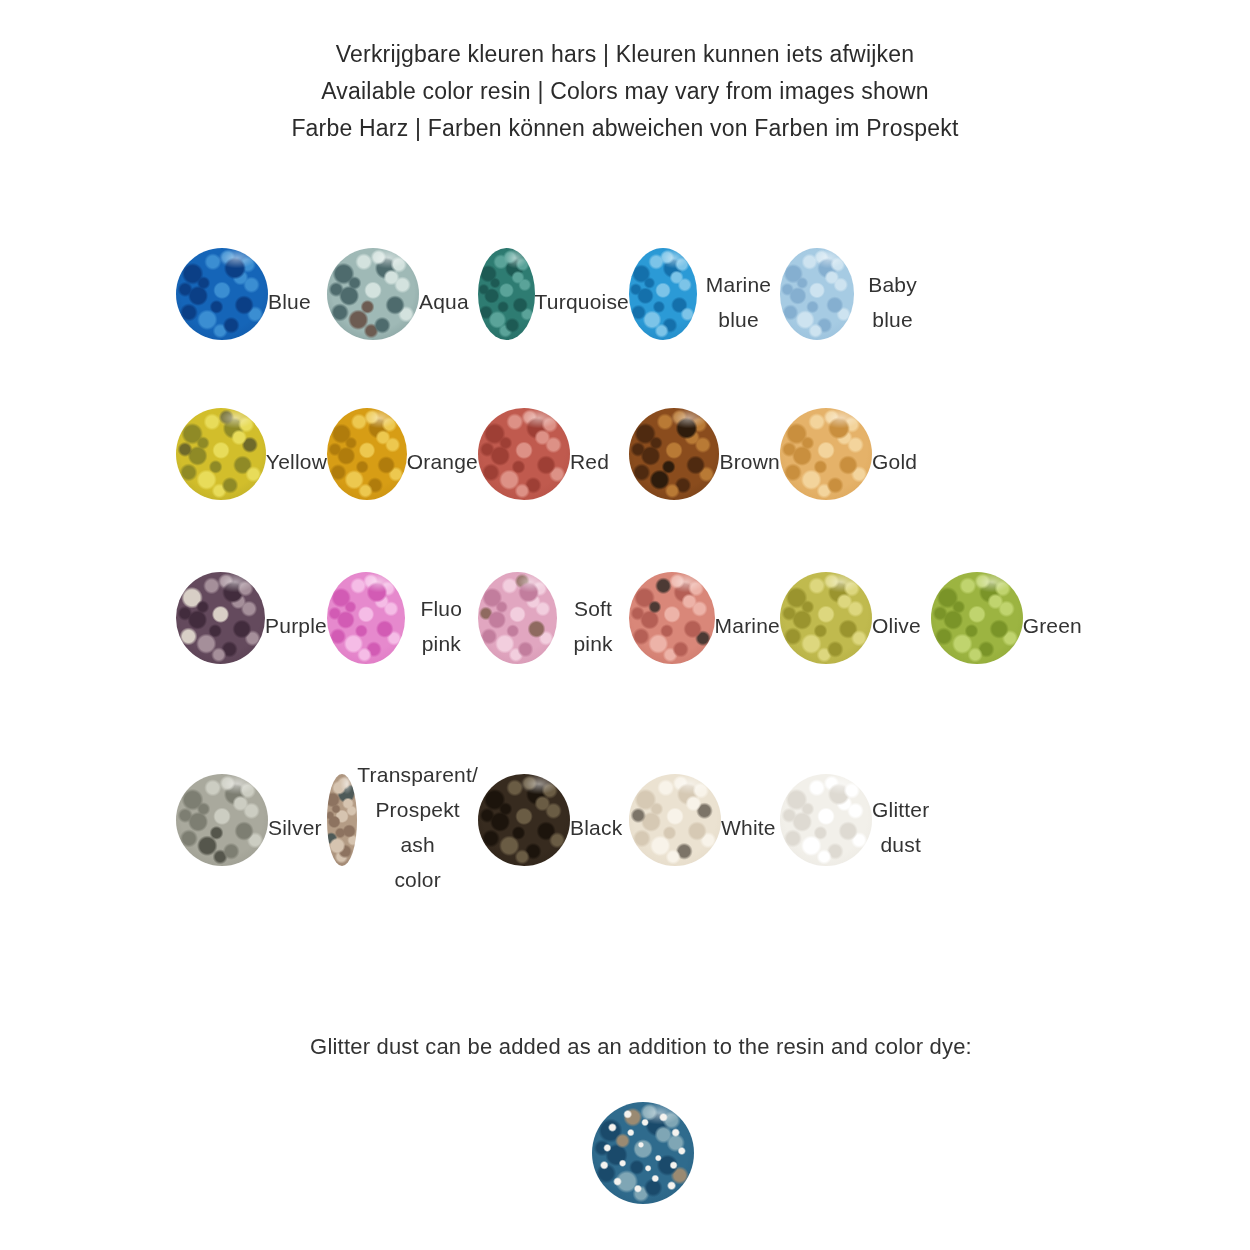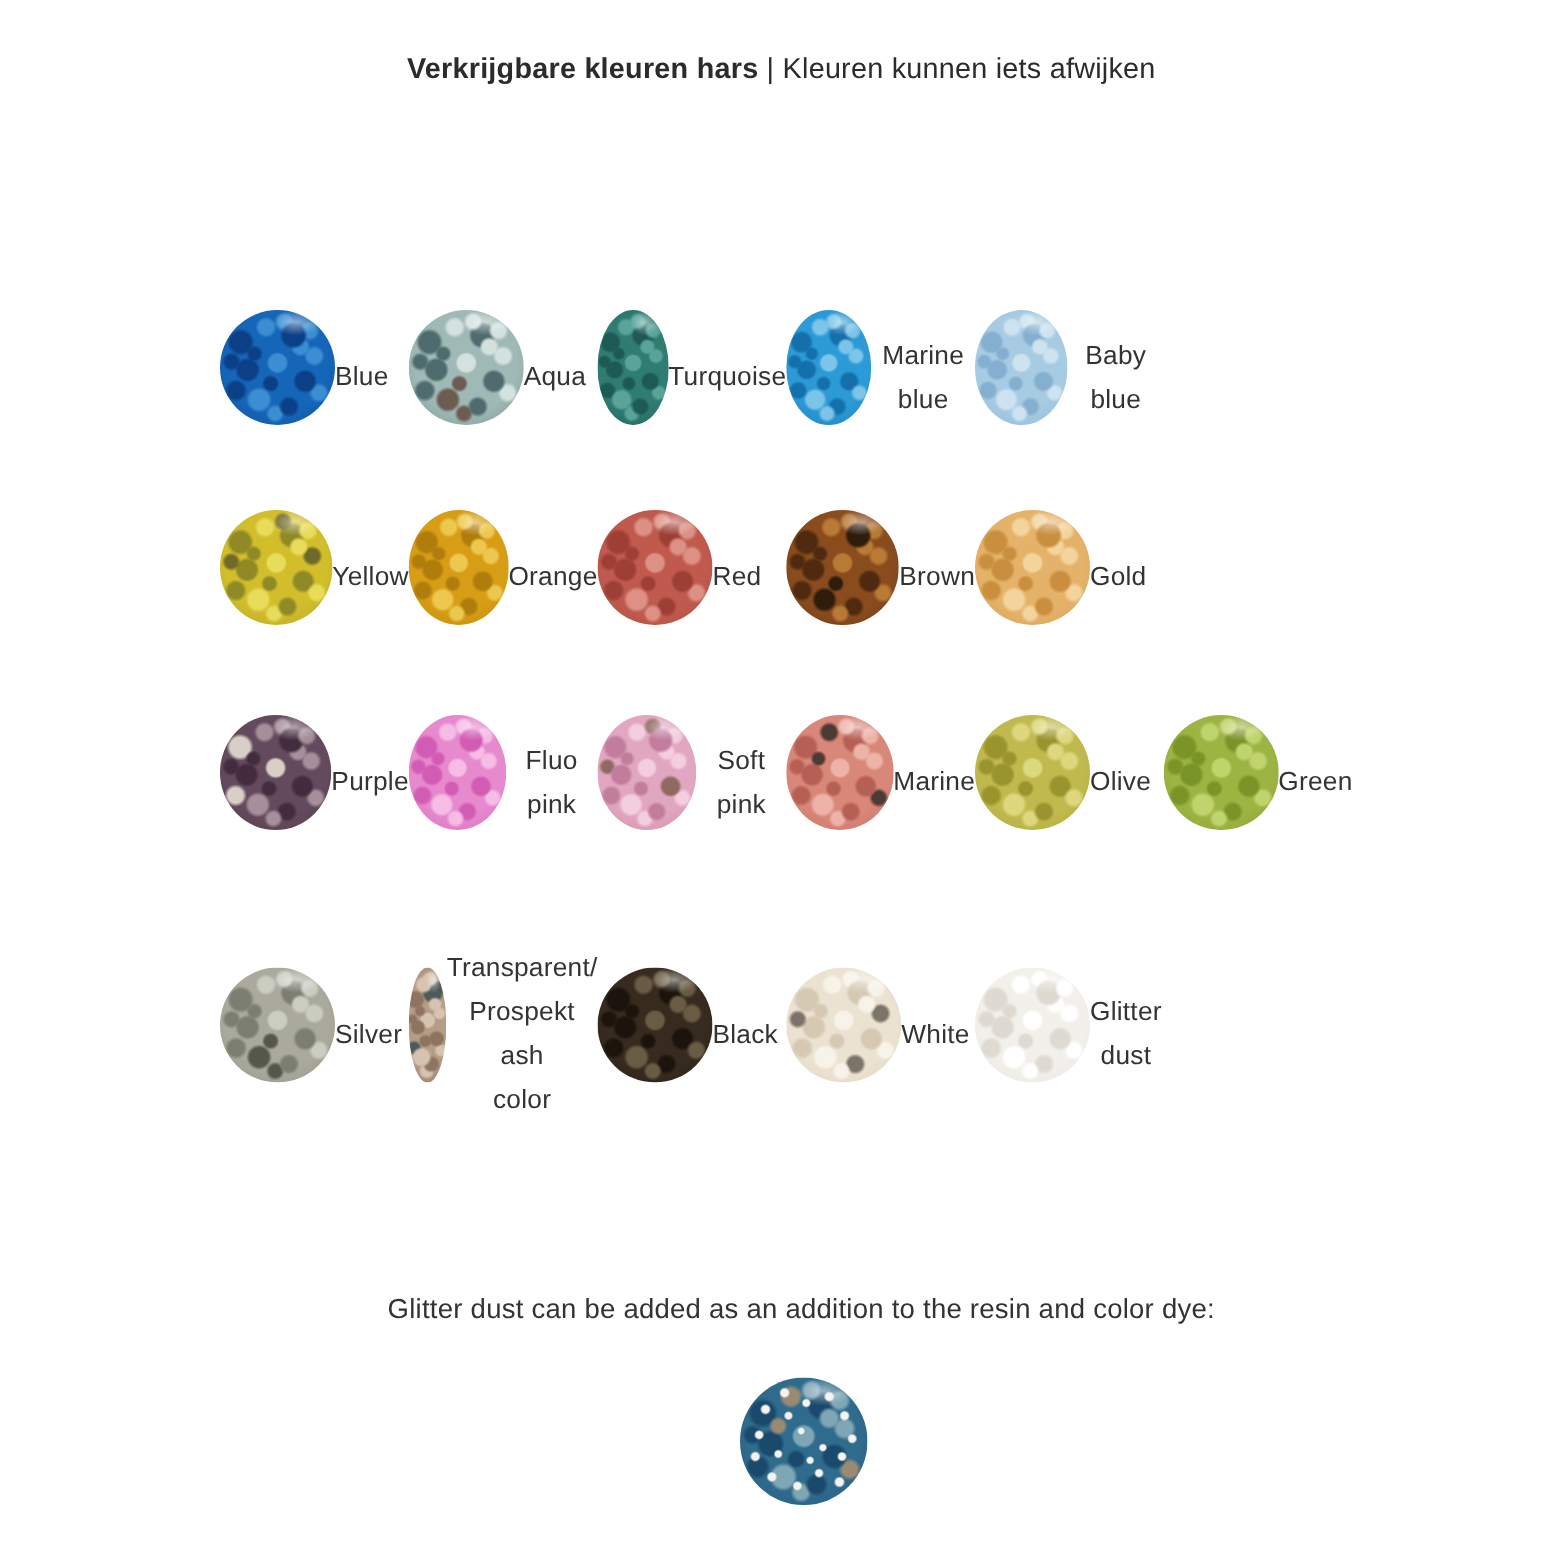--- a/index.html
+++ b/index.html
@@ -5,21 +5,21 @@
   html,body{margin:0;padding:0;}
   body{
     width:1250px;height:1250px;background:#ffffff;position:relative;
     font-family:"Liberation Sans","DejaVu Sans",sans-serif;color:#2e2e2e;
     overflow:hidden;
   }
   .header{
     position:absolute;top:36px;left:0;width:1250px;text-align:center;
     font-size:23px;line-height:37px;letter-spacing:.2px;color:#2b2b2b;
   }
-  .header .bold{font-weight:700;}
+  .header .bold{font-weight:400;}
   .grid{position:absolute;left:0;top:0;width:1250px;}
   .row{position:absolute;left:176px;display:flex;}
   .cell{width:151px;display:flex;flex-direction:row;align-items:center;}
   .circle{
     width:92px;height:92px;border-radius:50%;
     background:#ccc;
   }
   .label{
     margin-top:15px;font-size:21px;line-height:35px;text-align:center;
     white-space:pre-line;color:#333333;letter-spacing:.2px;
@@ -30,20 +30,22 @@
   }
   .glitter-circle{
     position:absolute;left:592px;top:1102px;width:102px;height:102px;border-radius:50%;
   }
 </style>
 </head>
 <body>
 
 <div class="header">
   <div><span class="bold">Verkrijgbare kleuren hars</span><span> | Kleuren kunnen iets afwijken</span></div>
+  <div><span class="bold">Available color resin</span><span> | Colors may vary from images shown</span></div>
+  <div><span class="bold">Farbe Harz</span><span> | Farben können abweichen von Farben im Prospekt</span></div>
 </div>
 
 <div class="grid" id="grid">
     <div class="row" style="top: 248px;">
       <div class="cell">
         <div class="circle" style="background: radial-gradient(30% 16% at 66% 11%, rgba(255, 255, 255, 0.5), rgba(255, 255, 255, 0) 70%), radial-gradient(circle at 18% 28%, rgb(11, 63, 134) 0px, rgb(11, 63, 134) 8%, rgba(0, 0, 0, 0) 11%), radial-gradient(circle at 40% 15%, rgb(59, 142, 210) 0px, rgb(59, 142, 210) 6%, rgba(0, 0, 0, 0) 9%), radial-gradient(circle at 64% 22%, rgb(11, 63, 134) 0px, rgb(11, 63, 134) 9%, rgba(0, 0, 0, 0) 12%), radial-gradient(circle at 82% 40%, rgb(59, 142, 210) 0px, rgb(59, 142, 210) 6%, rgba(0, 0, 0, 0) 9%), radial-gradient(circle at 24% 52%, rgb(11, 63, 134) 0px, rgb(11, 63, 134) 9%, rgba(0, 0, 0, 0) 12%), radial-gradient(circle at 50% 46%, rgb(59, 142, 210) 0px, rgb(59, 142, 210) 10%, rgba(0, 0, 0, 0) 13%), radial-gradient(circle at 74% 62%, rgb(11, 63, 134) 0px, rgb(11, 63, 134) 8%, rgba(0, 0, 0, 0) 11%), radial-gradient(circle at 34% 78%, rgb(59, 142, 210) 0px, rgb(59, 142, 210) 8%, rgba(0, 0, 0, 0) 11%), radial-gradient(circle at 60% 84%, rgb(11, 63, 134) 0px, rgb(11, 63, 134) 6%, rgba(0, 0, 0, 0) 9%), radial-gradient(circle at 86% 72%, rgb(59, 142, 210) 0px, rgb(59, 142, 210) 5%, rgba(0, 0, 0, 0) 8%), radial-gradient(circle at 14% 70%, rgb(11, 63, 134) 0px, rgb(11, 63, 134) 6%, rgba(0, 0, 0, 0) 9%), radial-gradient(circle at 56% 10%, rgb(59, 142, 210) 0px, rgb(59, 142, 210) 5%, rgba(0, 0, 0, 0) 8%), radial-gradient(circle at 44% 64%, rgb(11, 63, 134) 0px, rgb(11, 63, 134) 6%, rgba(0, 0, 0, 0) 9%), radial-gradient(circle at 70% 32%, rgb(59, 142, 210) 0px, rgb(59, 142, 210) 6%, rgba(0, 0, 0, 0) 9%), radial-gradient(circle at 30% 38%, rgb(11, 63, 134) 0px, rgb(11, 63, 134) 5%, rgba(0, 0, 0, 0) 8%), radial-gradient(circle at 78% 18%, rgb(59, 142, 210) 0px, rgb(59, 142, 210) 5%, rgba(0, 0, 0, 0) 8%), radial-gradient(circle at 10% 45%, rgb(11, 63, 134) 0px, rgb(11, 63, 134) 5%, rgba(0, 0, 0, 0) 8%), radial-gradient(circle at 48% 90%, rgb(59, 142, 210) 0px, rgb(59, 142, 210) 5%, rgba(0, 0, 0, 0) 8%), radial-gradient(circle at 50% 45%, rgb(21, 101, 184) 60%, rgb(11, 63, 134) 145%);"></div>
         <div class="label">Blue</div>
       </div>
       <div class="cell">
         <div class="circle" style="background: radial-gradient(30% 16% at 66% 11%, rgba(255, 255, 255, 0.5), rgba(255, 255, 255, 0) 70%), radial-gradient(circle at 82% 40%, rgb(211, 226, 222) 0px, rgb(211, 226, 222) 6%, rgba(0, 0, 0, 0) 9%), radial-gradient(circle at 24% 52%, rgb(78, 107, 109) 0px, rgb(78, 107, 109) 9%, rgba(0, 0, 0, 0) 12%), radial-gradient(circle at 50% 46%, rgb(211, 226, 222) 0px, rgb(211, 226, 222) 10%, rgba(0, 0, 0, 0) 13%), radial-gradient(circle at 74% 62%, rgb(78, 107, 109) 0px, rgb(78, 107, 109) 8%, rgba(0, 0, 0, 0) 11%), radial-gradient(circle at 34% 78%, rgb(109, 92, 82) 0px, rgb(109, 92, 82) 8%, rgba(0, 0, 0, 0) 11%), radial-gradient(circle at 60% 84%, rgb(78, 107, 109) 0px, rgb(78, 107, 109) 6%, rgba(0, 0, 0, 0) 9%), radial-gradient(circle at 86% 72%, rgb(211, 226, 222) 0px, rgb(211, 226, 222) 5%, rgba(0, 0, 0, 0) 8%), radial-gradient(circle at 14% 70%, rgb(78, 107, 109) 0px, rgb(78, 107, 109) 6%, rgba(0, 0, 0, 0) 9%), radial-gradient(circle at 56% 10%, rgb(211, 226, 222) 0px, rgb(211, 226, 222) 5%, rgba(0, 0, 0, 0) 8%), radial-gradient(circle at 44% 64%, rgb(109, 92, 82) 0px, rgb(109, 92, 82) 6%, rgba(0, 0, 0, 0) 9%), radial-gradient(circle at 70% 32%, rgb(211, 226, 222) 0px, rgb(211, 226, 222) 6%, rgba(0, 0, 0, 0) 9%), radial-gradient(circle at 30% 38%, rgb(78, 107, 109) 0px, rgb(78, 107, 109) 5%, rgba(0, 0, 0, 0) 8%), radial-gradient(circle at 78% 18%, rgb(211, 226, 222) 0px, rgb(211, 226, 222) 5%, rgba(0, 0, 0, 0) 8%), radial-gradient(circle at 10% 45%, rgb(78, 107, 109) 0px, rgb(78, 107, 109) 5%, rgba(0, 0, 0, 0) 8%), radial-gradient(circle at 48% 90%, rgb(109, 92, 82) 0px, rgb(109, 92, 82) 5%, rgba(0, 0, 0, 0) 8%), radial-gradient(circle at 18% 28%, rgb(78, 107, 109) 0px, rgb(78, 107, 109) 8%, rgba(0, 0, 0, 0) 11%), radial-gradient(circle at 40% 15%, rgb(211, 226, 222) 0px, rgb(211, 226, 222) 6%, rgba(0, 0, 0, 0) 9%), radial-gradient(circle at 64% 22%, rgb(78, 107, 109) 0px, rgb(78, 107, 109) 9%, rgba(0, 0, 0, 0) 12%), radial-gradient(circle at 50% 45%, rgb(159, 185, 182) 60%, rgb(78, 107, 109) 145%);"></div>

